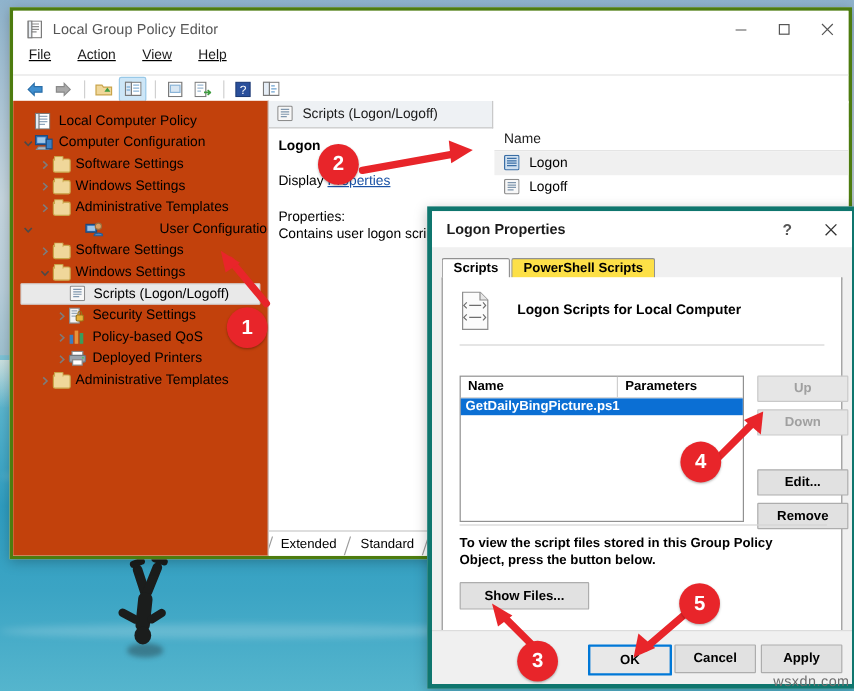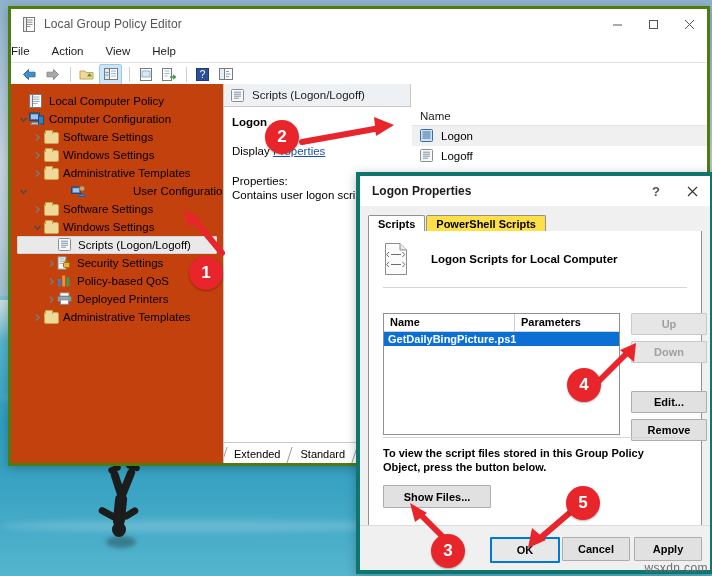--- a/index.html
+++ b/index.html
@@ -41,21 +41,21 @@
        box-shadow:0 2px 10px rgba(0,0,0,.25);}
   .titlebar{height:30px;background:#ffffff;display:flex;align-items:center;
        border-bottom:1px solid transparent;position:relative;}
   .title-ico{width:14px;height:15px;margin-left:11px;margin-right:8px;position:relative;flex:0 0 auto;}
   .title-text{font-size:12px;color:#555;letter-spacing:.1px;}
   .wbtns{position:absolute;right:0;top:0;height:30px;display:flex;}
   .wbtn{width:36px;height:30px;display:flex;align-items:center;justify-content:center;color:#555;}
   .wbtn svg{display:block;}
 
   
-  .menubar{height:22px;display:flex;align-items:center;background:#fff;}
+  .menubar{height:22px;display:flex;padding-left:13px;background:#fff;text-decoration:underline;}
   .menubar span{font-size:11.5px;color:#1b1b1b;margin-right:22px;}
 
   
   .toolbar{height:22px;display:flex;align-items:center;padding-left:8px;background:#fff;
       border-top:1px solid #e3e3e3;border-bottom:1px solid #d7d7d7;}
   .tbtn{width:21px;height:19px;margin-right:2px;display:flex;align-items:center;justify-content:center;position:relative;}
   .tbtn.sel{background:#cde6f7;border:1px solid #99c9e8;border-radius:2px;}
   .tsep{width:1px;height:15px;background:#d0d0d0;margin:0 5px;}
 
   

